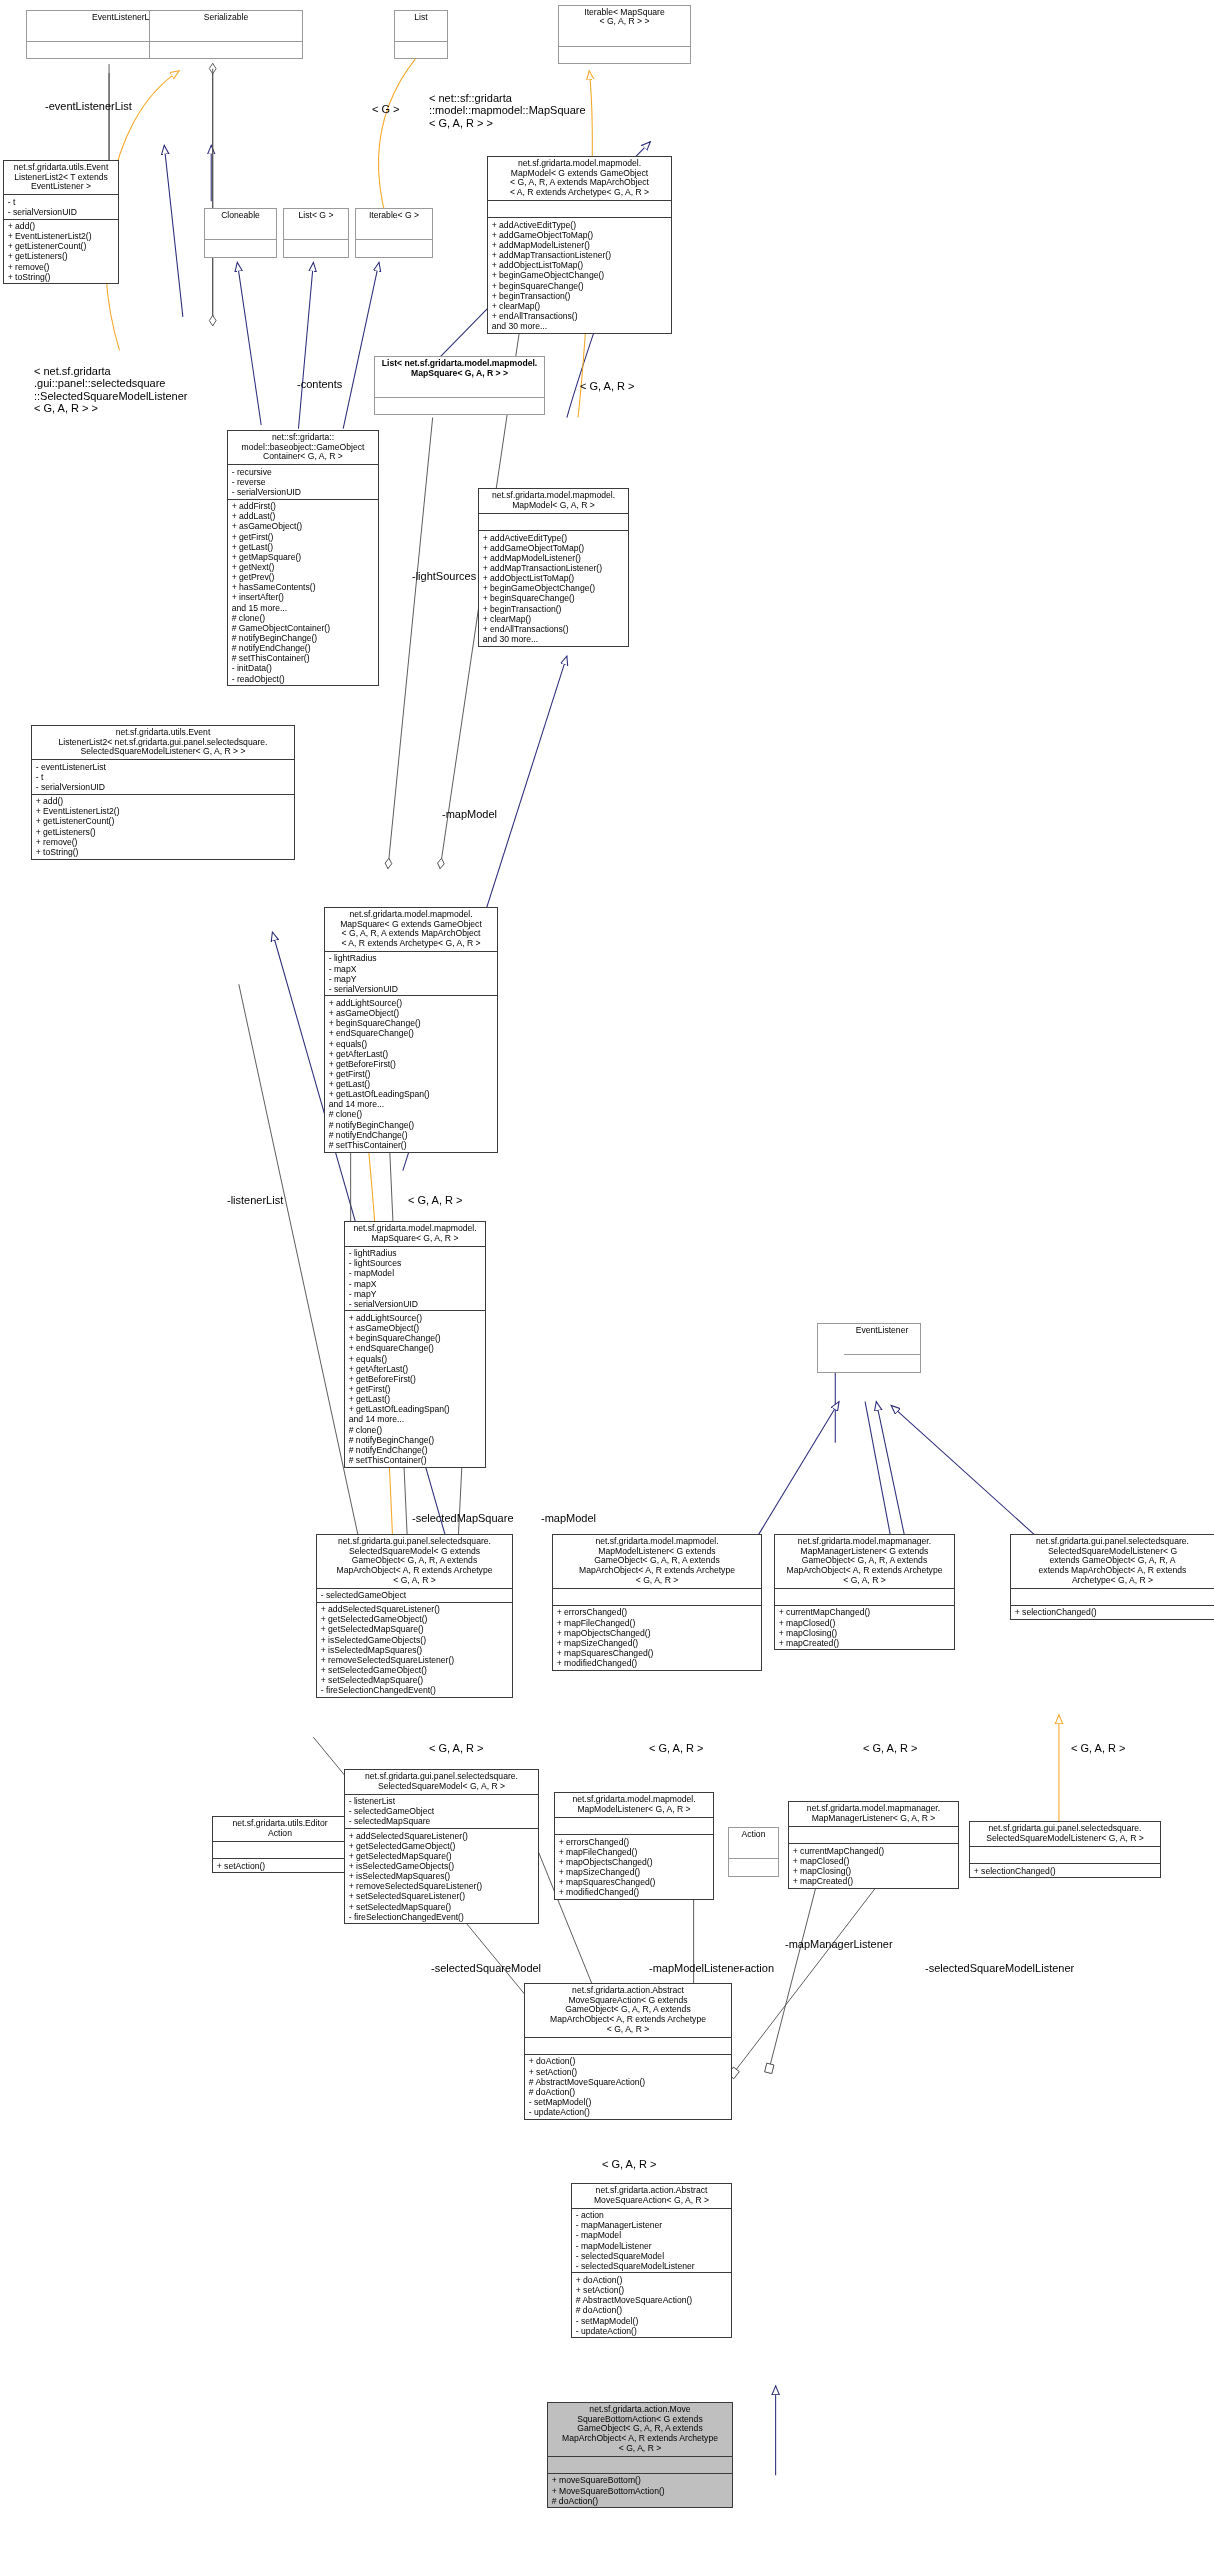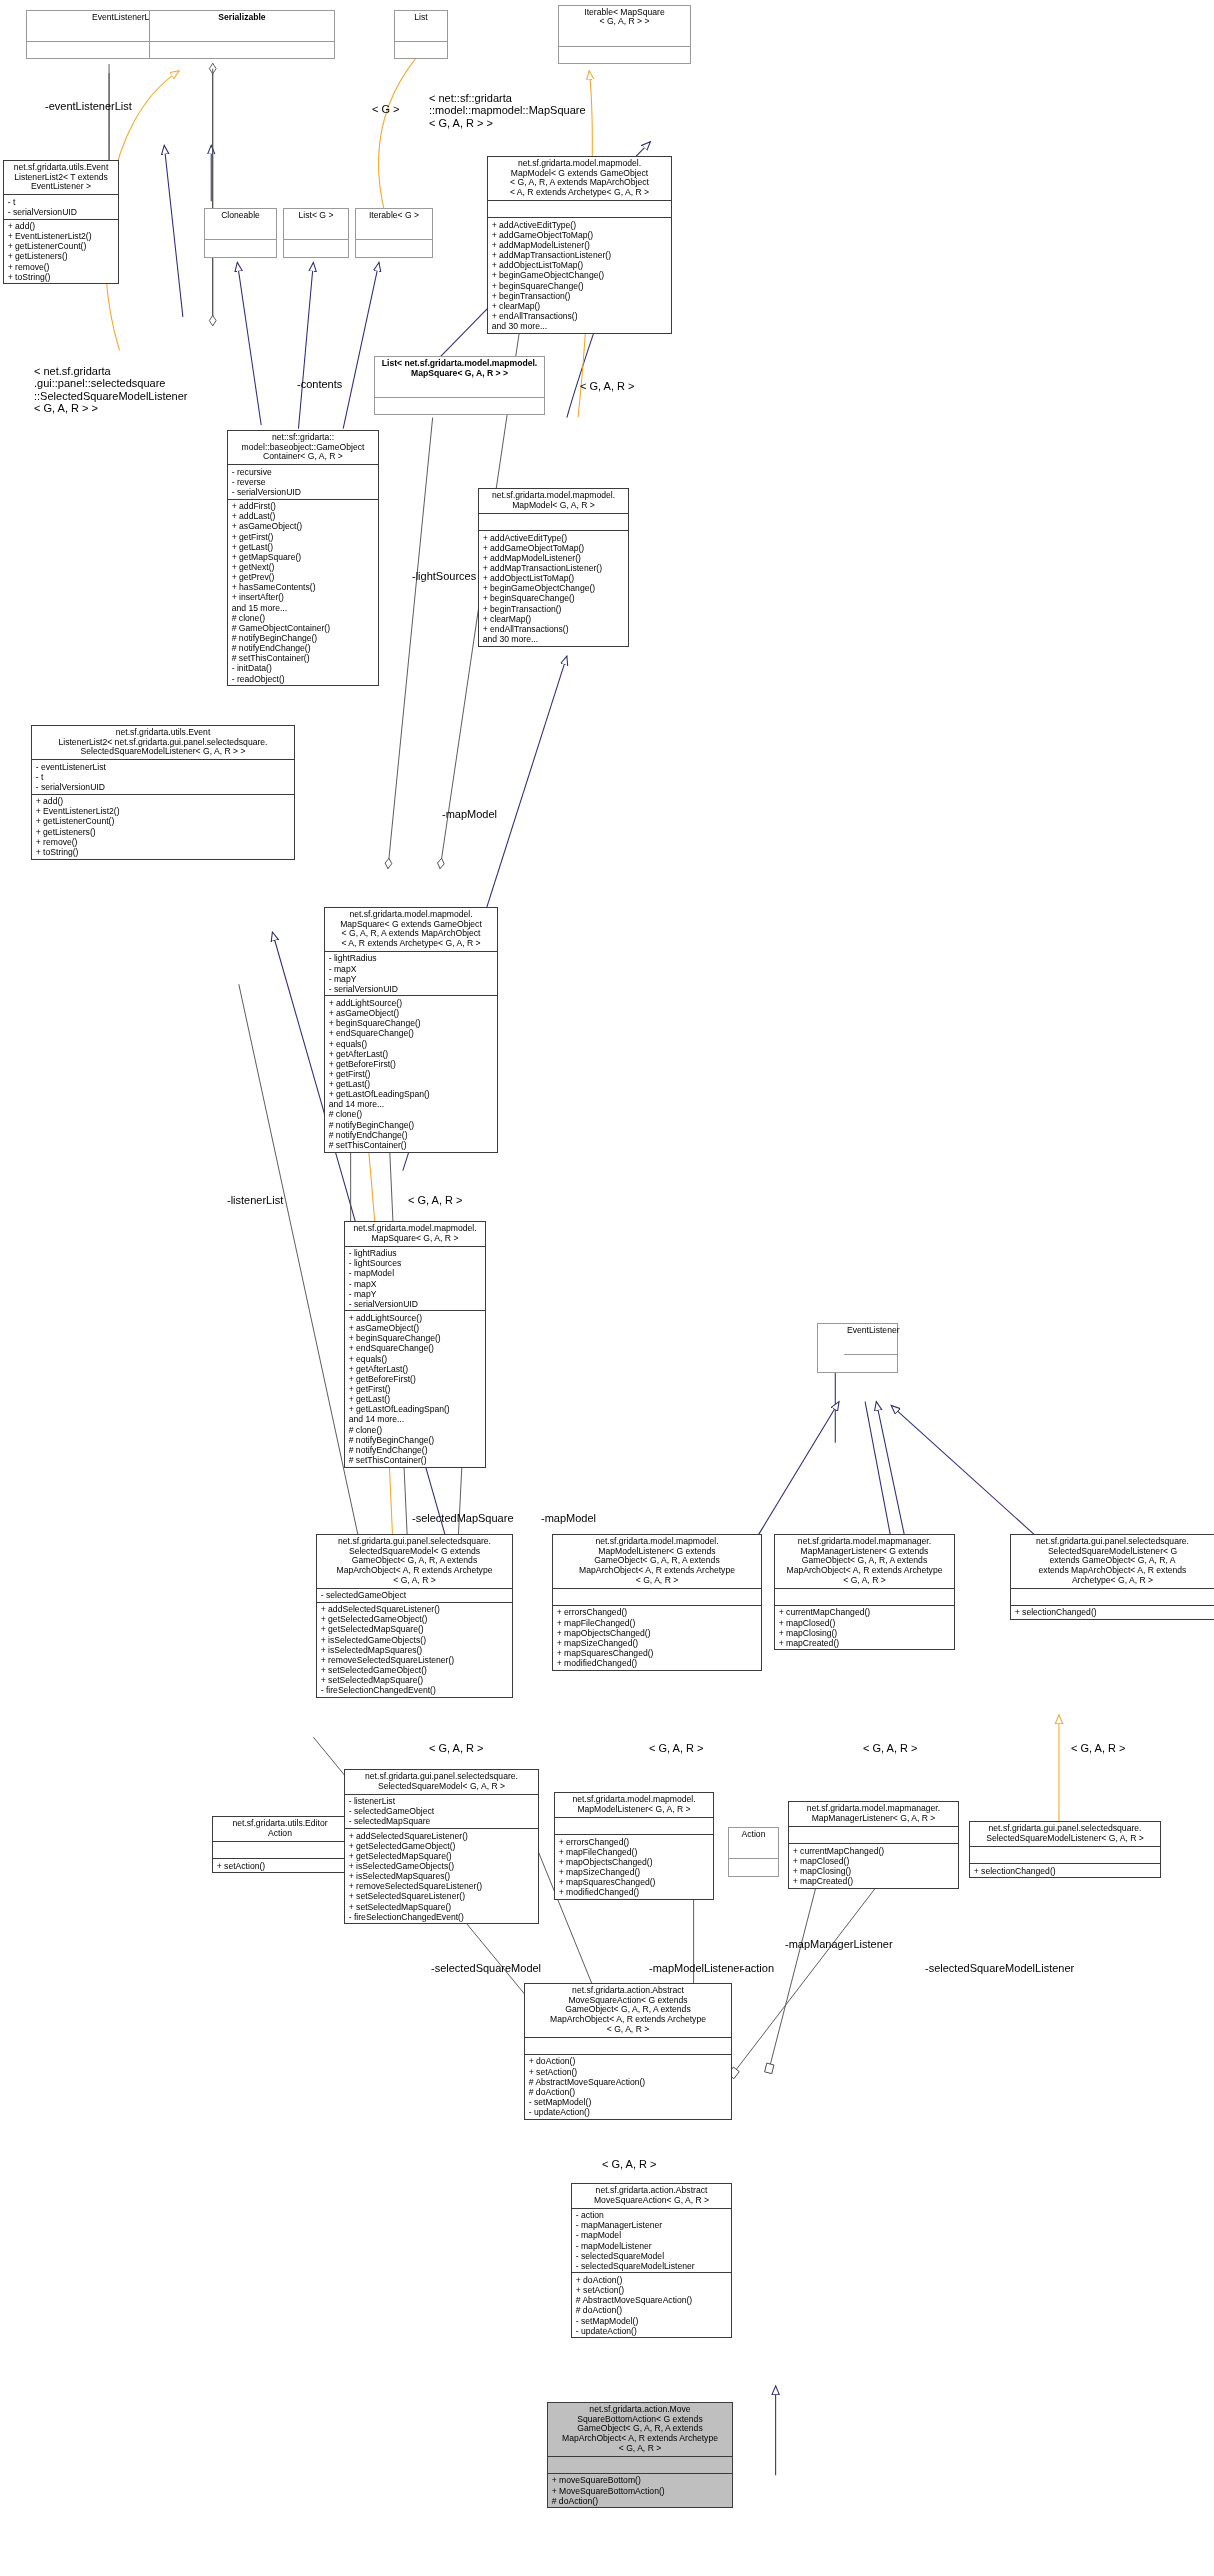--- a/index.html
+++ b/index.html
@@ -165,21 +165,21 @@
       <path d="M600,1950 L600,1640"></path>
     </g>
   </svg>
 
   <div id="node-host">
       <div class="node" style="left: 26px; top: 9.7px; width: 198px;">
         <div class="title">EventListenerList</div>
         <div class="attrs empty"></div>
         <div class="ops empty"></div>
       </div>
-      <div class="node" style="left: 149px; top: 9.7px; width: 186px; font-weight: bold;">
+      <div class="node" style="left: 149px; top: 9.7px; width: 154px;">
         <div class="title">Serializable</div>
         <div class="attrs empty"></div>
         <div class="ops empty"></div>
       </div>
       <div class="node" style="left: 394px; top: 9.7px; width: 54px;">
         <div class="title">List</div>
         <div class="attrs empty"></div>
         <div class="ops empty"></div>
       </div>
       <div class="node" style="left: 558px; top: 4.5px; width: 133px;">
@@ -345,21 +345,21 @@
 # notifyBeginChange()
 # notifyEndChange()
 # setThisContainer()</div>
       </div>
       <div class="node solid" style="left: 212px; top: 1816px; width: 136px;">
         <div class="title">net.sf.gridarta.utils.Editor
 Action</div>
         <div class="attrs empty"></div>
         <div class="ops">+ setAction()</div>
       </div>
-      <div class="node" style="left: 817px; top: 1323px; width: 81px; padding-left: 26px;">
+      <div class="node" style="left: 817px; top: 1323px; width: 104px; padding-left: 26px;">
         <div class="title">EventListener</div>
         <div class="attrs empty"></div>
         <div class="ops empty"></div>
       </div>
       <div class="node solid" style="left: 316px; top: 1534px; width: 197px;">
         <div class="title">net.sf.gridarta.gui.panel.selectedsquare.
 SelectedSquareModel&lt; G extends
 GameObject&lt; G, A, R, A extends
 MapArchObject&lt; A, R extends Archetype
 &lt; G, A, R &gt;</div>

